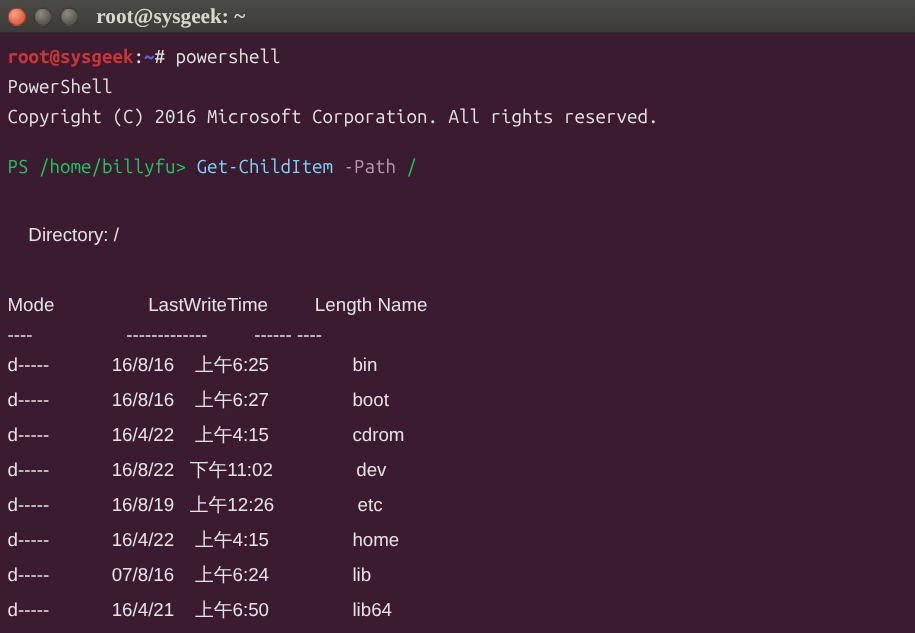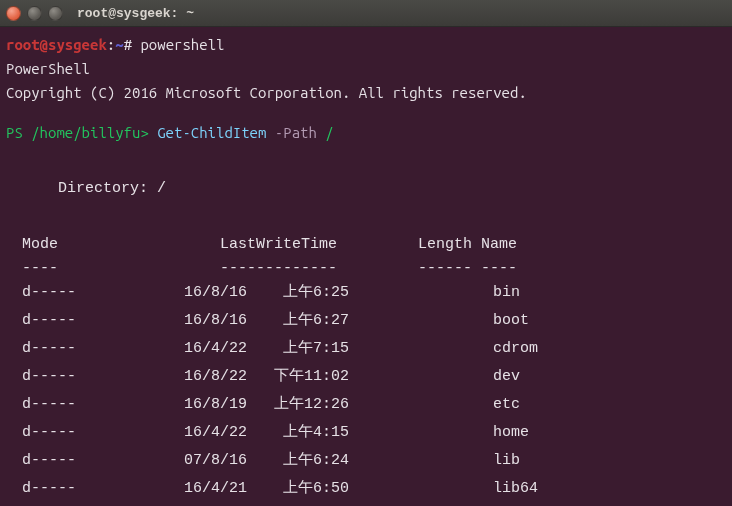--- a/index.html
+++ b/index.html
@@ -25,43 +25,42 @@
     height: 15px;
     border-radius: 50%;
     margin-right: 6px;
     display: inline-block;
     border: 1px solid rgba(0,0,0,.35);
   }
   .btn-close { background: radial-gradient(circle at 35% 30%, #f7a48f, #e46647 60%, #cf4a29); }
   .btn-min, .btn-max { background: radial-gradient(circle at 35% 30%, #8f8c86, #5f5c57 60%, #4d4a46); }
   .title-text {
     color: #d9d5cf;
-    font-family: Liberation Mono, monospace;
-    font-size: 13px;
+    font-family: Liberation Serif, serif;
+    font-size: 17px;
     font-weight: bold;
     margin-left: 8px;
   }
   .term {
     background: #3a1b2f;
     padding: 6px 6px 16px 6px;
     line-height: 1.6;
   }
   .prompt-user { color: #c83737; font-weight: bold; }
   .prompt-host { color: #c83737; font-weight: bold; }
   .prompt-colon { color: #e6e1e6; }
   .prompt-path { color: #5f5fd0; font-weight: bold; }
   .prompt-hash { color: #e6e1e6; }
   .cmd { color: #e6e1e6; }
   .psprompt { color: #22c55e; }
   .ps-cmd { color: #7dd3fc; }
   .ps-param { color: #b39bb3; margin-top: 19px; }
   .header-row, .dash-row, .data-row {
     white-space: pre;
-    font-family: Liberation Mono, monospace;
-    margin-left: 16px;
+    font-family: Liberation Sans, sans-serif;
   }
   .block-gap { height: 16px; }
   .small-gap { height: 4px; }
 </style>
 </head>
 <body>
 
 <div class="titlebar">
   <span class="win-btn btn-close"></span>
   <span class="win-btn btn-min"></span>
@@ -97,21 +96,21 @@
   <div class="block-gap"></div>
 
   <div class="header-row" id="col-head">Mode                  LastWriteTime         Length Name</div>
   <div class="dash-row" id="col-dash">----                  -------------         ------ ----</div>
 
   <div id="rows">
       <div class="data-row">d-----            16/8/16    上午6:25                bin</div>
       <div class="small-gap"></div>
       <div class="data-row">d-----            16/8/16    上午6:27                boot</div>
       <div class="small-gap"></div>
-      <div class="data-row">d-----            16/4/22    上午7:15                cdrom</div>
+      <div class="data-row">d-----            16/4/22    上午4:15                cdrom</div>
       <div class="small-gap"></div>
       <div class="data-row">d-----            16/8/22   下午11:02                dev</div>
       <div class="small-gap"></div>
       <div class="data-row">d-----            16/8/19   上午12:26                etc</div>
       <div class="small-gap"></div>
       <div class="data-row">d-----            16/4/22    上午4:15                home</div>
       <div class="small-gap"></div>
       <div class="data-row">d-----            07/8/16    上午6:24                lib</div>
       <div class="small-gap"></div>
       <div class="data-row">d-----            16/4/21    上午6:50                lib64</div>

